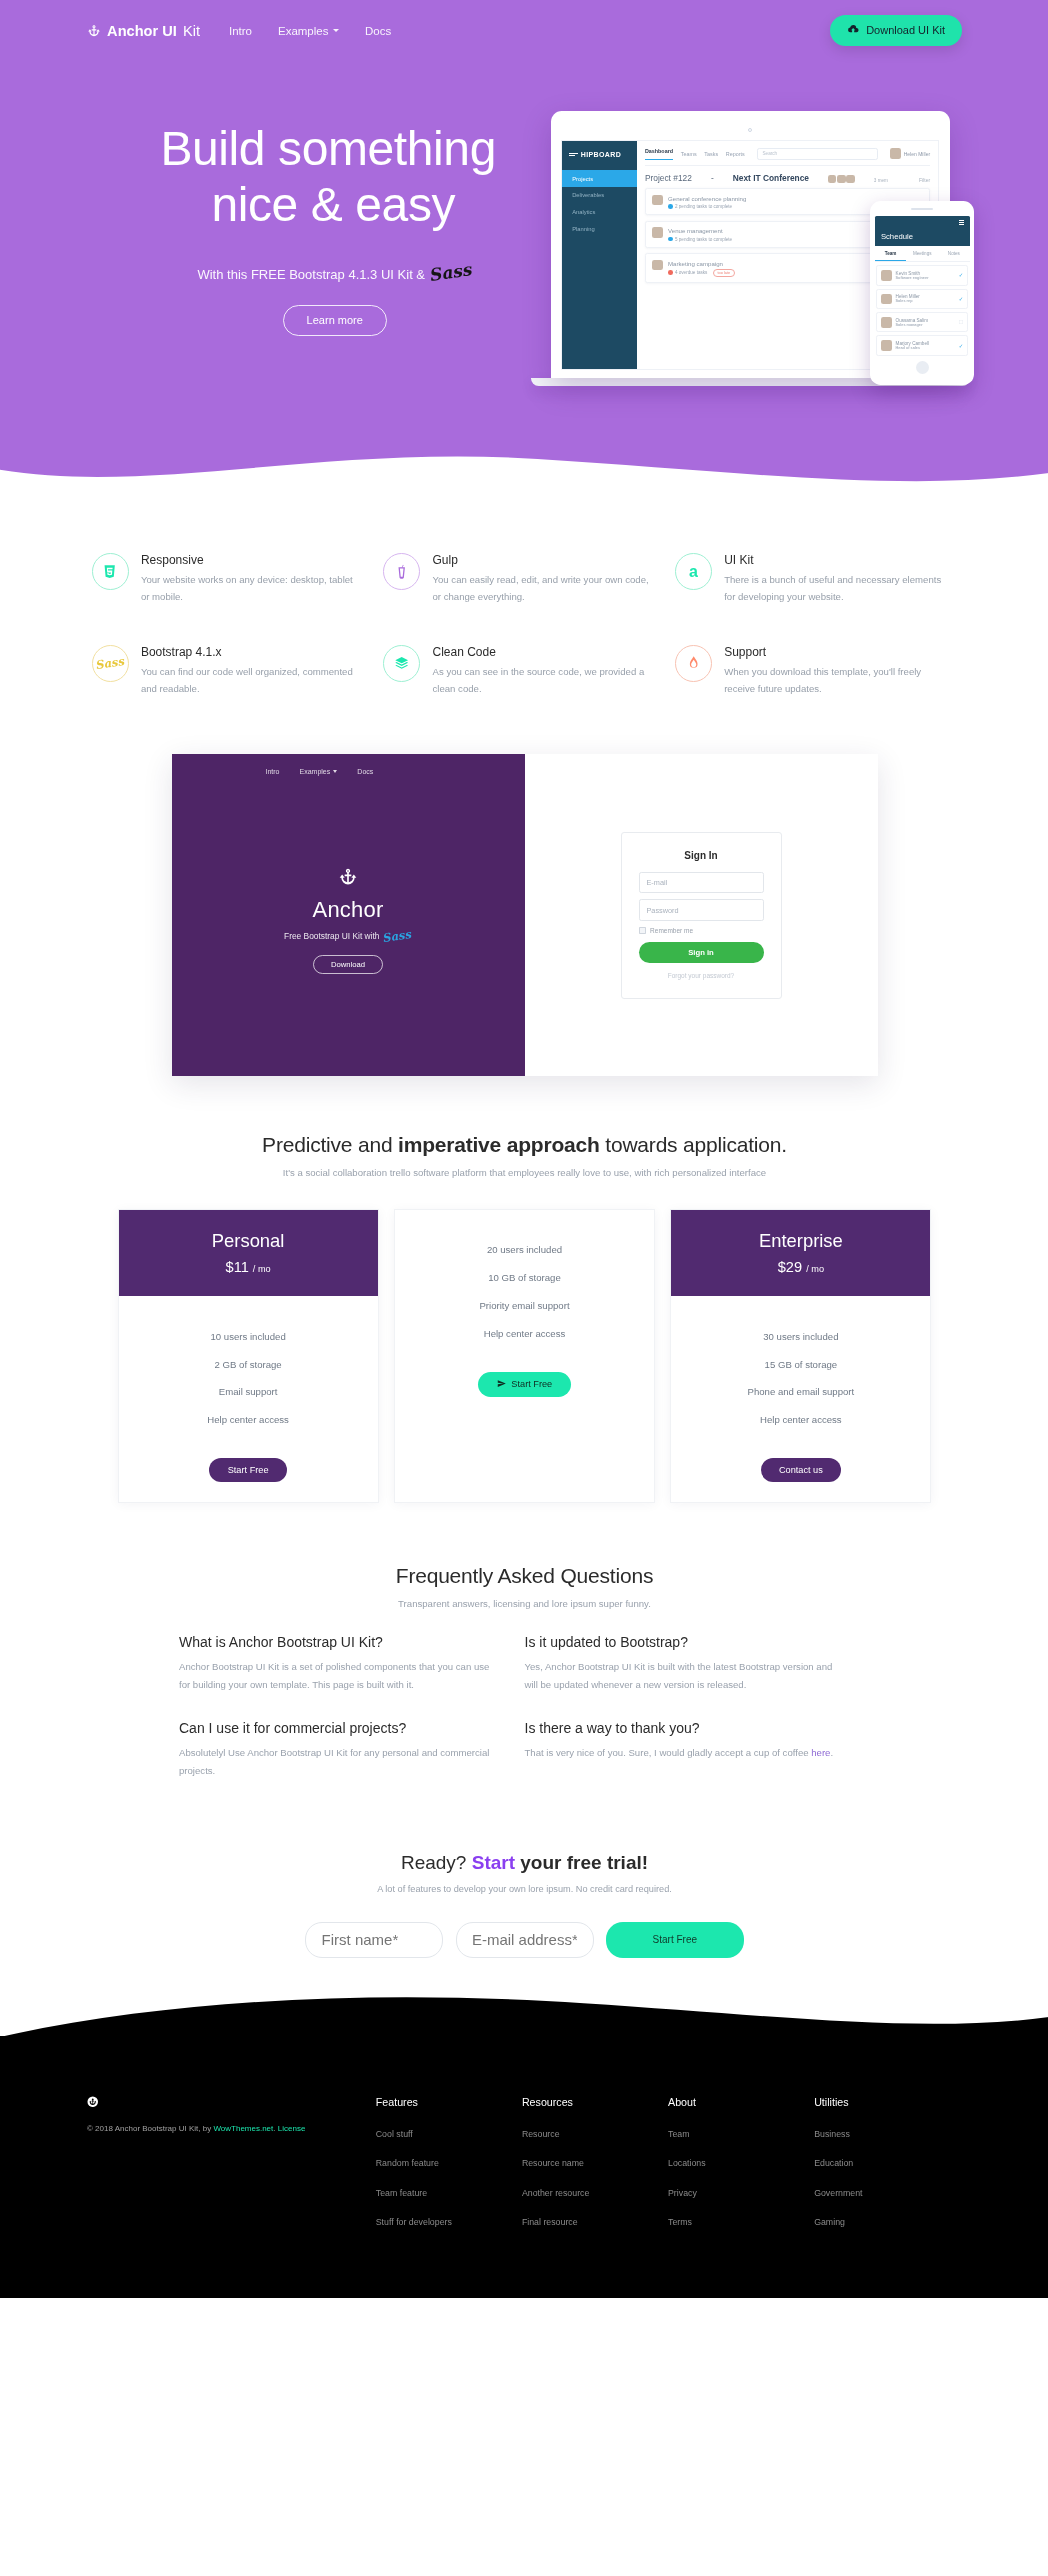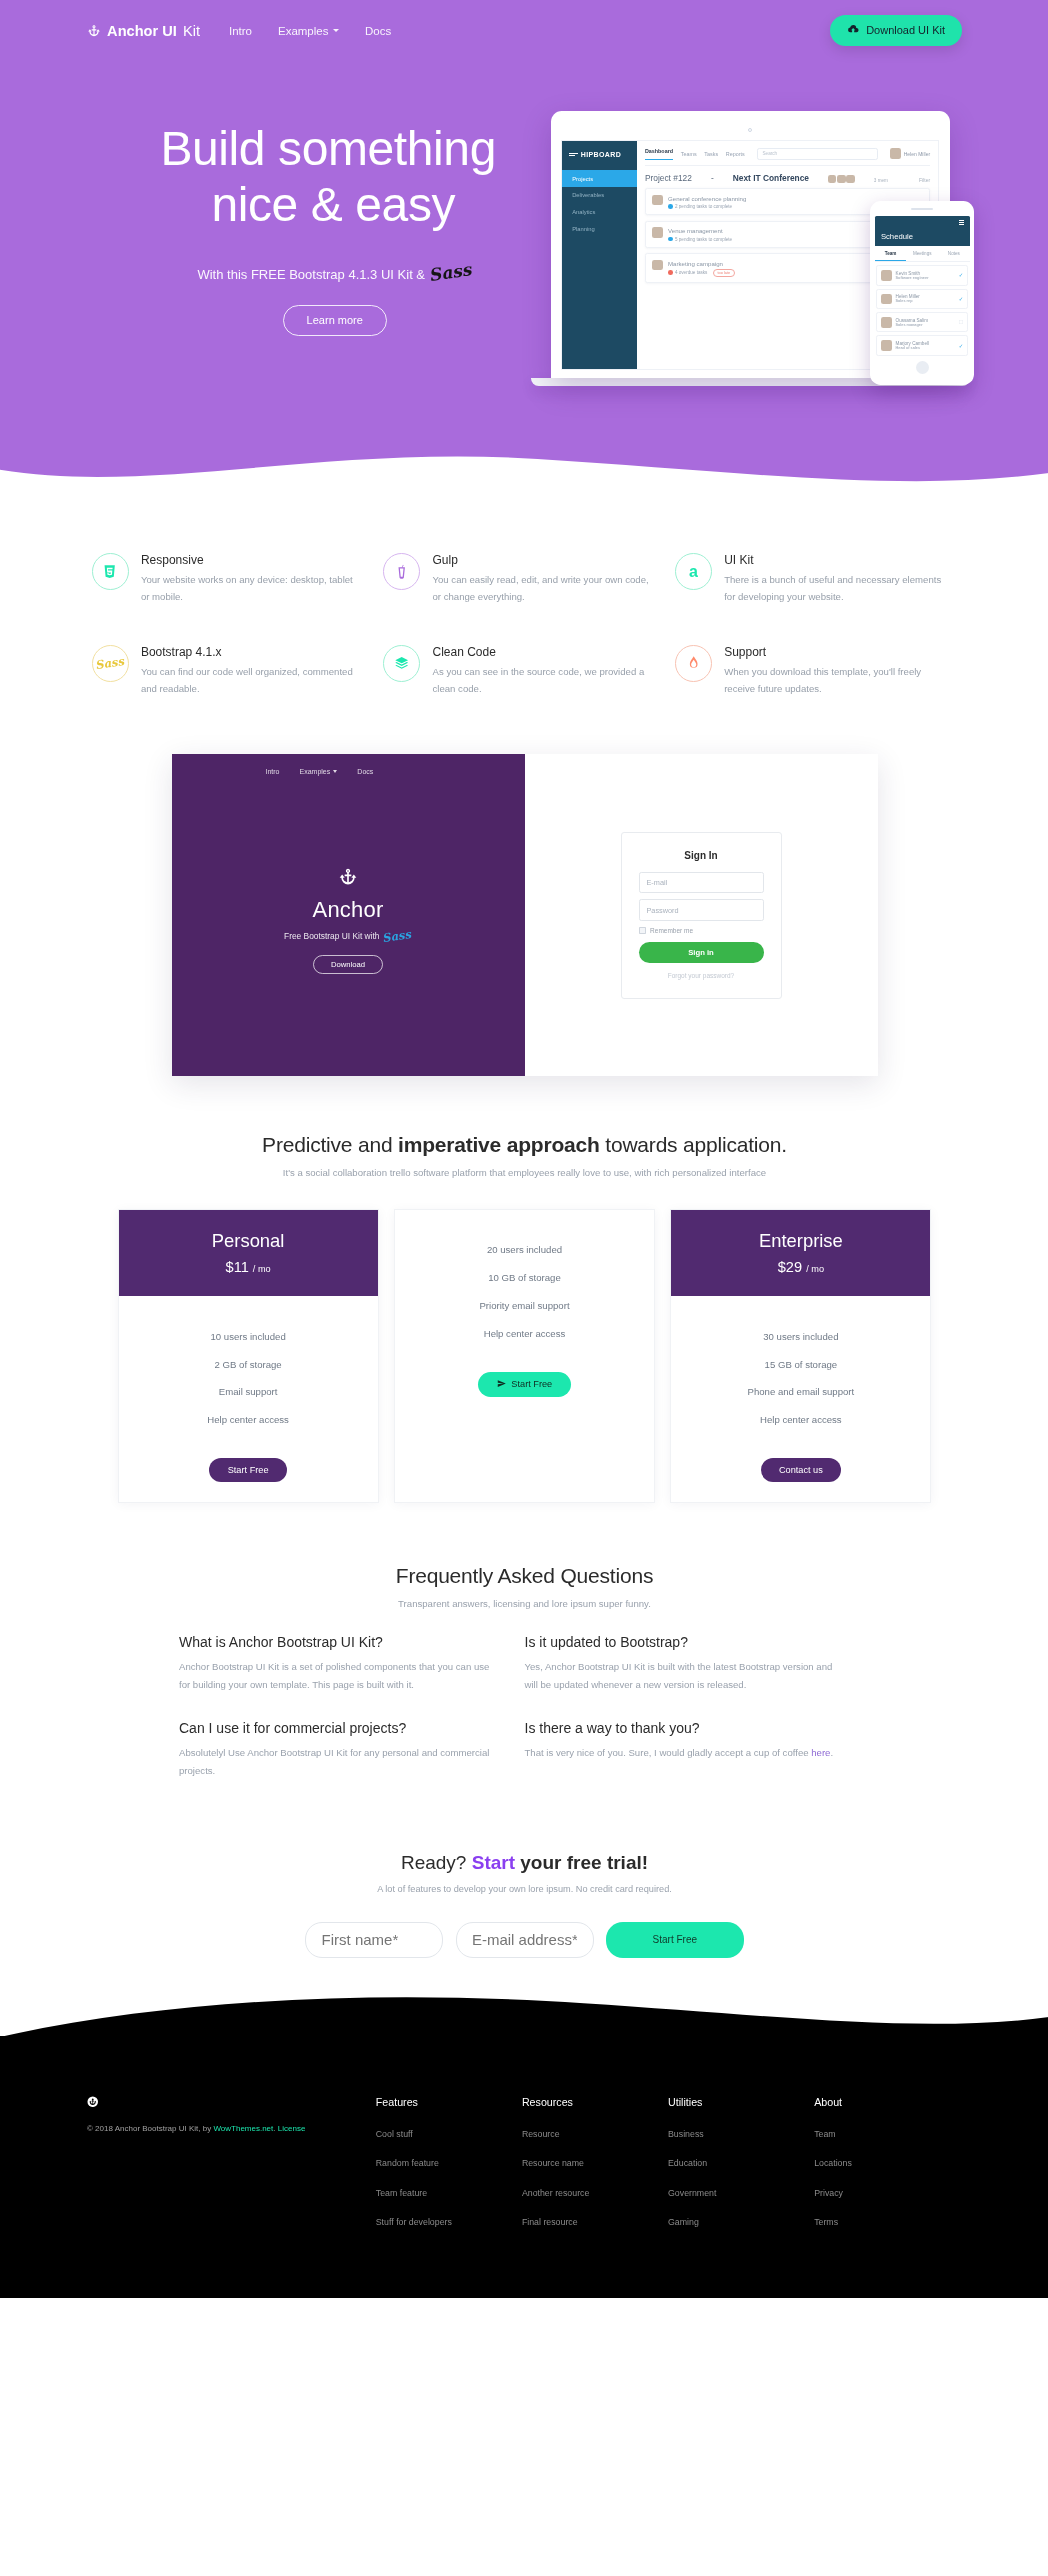--- a/index.html
+++ b/index.html
@@ -632,34 +632,34 @@
       <div class="f-col">
         <h5>Resources</h5>
         <ul>
           <li><a href="#">Resource</a></li>
           <li><a href="#">Resource name</a></li>
           <li><a href="#">Another resource</a></li>
           <li><a href="#">Final resource</a></li>
         </ul>
       </div>
       <div class="f-col">
+        <h5>About</h5>
+        <ul>
+          <li><a href="#">Team</a></li>
+          <li><a href="#">Locations</a></li>
+          <li><a href="#">Privacy</a></li>
+          <li><a href="#">Terms</a></li>
+        </ul>
+      </div>
+      <div class="f-col">
         <h5>Utilities</h5>
         <ul>
           <li><a href="#">Business</a></li>
           <li><a href="#">Education</a></li>
           <li><a href="#">Government</a></li>
           <li><a href="#">Gaming</a></li>
         </ul>
       </div>
-      <div class="f-col">
-        <h5>About</h5>
-        <ul>
-          <li><a href="#">Team</a></li>
-          <li><a href="#">Locations</a></li>
-          <li><a href="#">Privacy</a></li>
-          <li><a href="#">Terms</a></li>
-        </ul>
-      </div>
     </div>
   </div>
 
 </div>
 
 
 </body></html>

